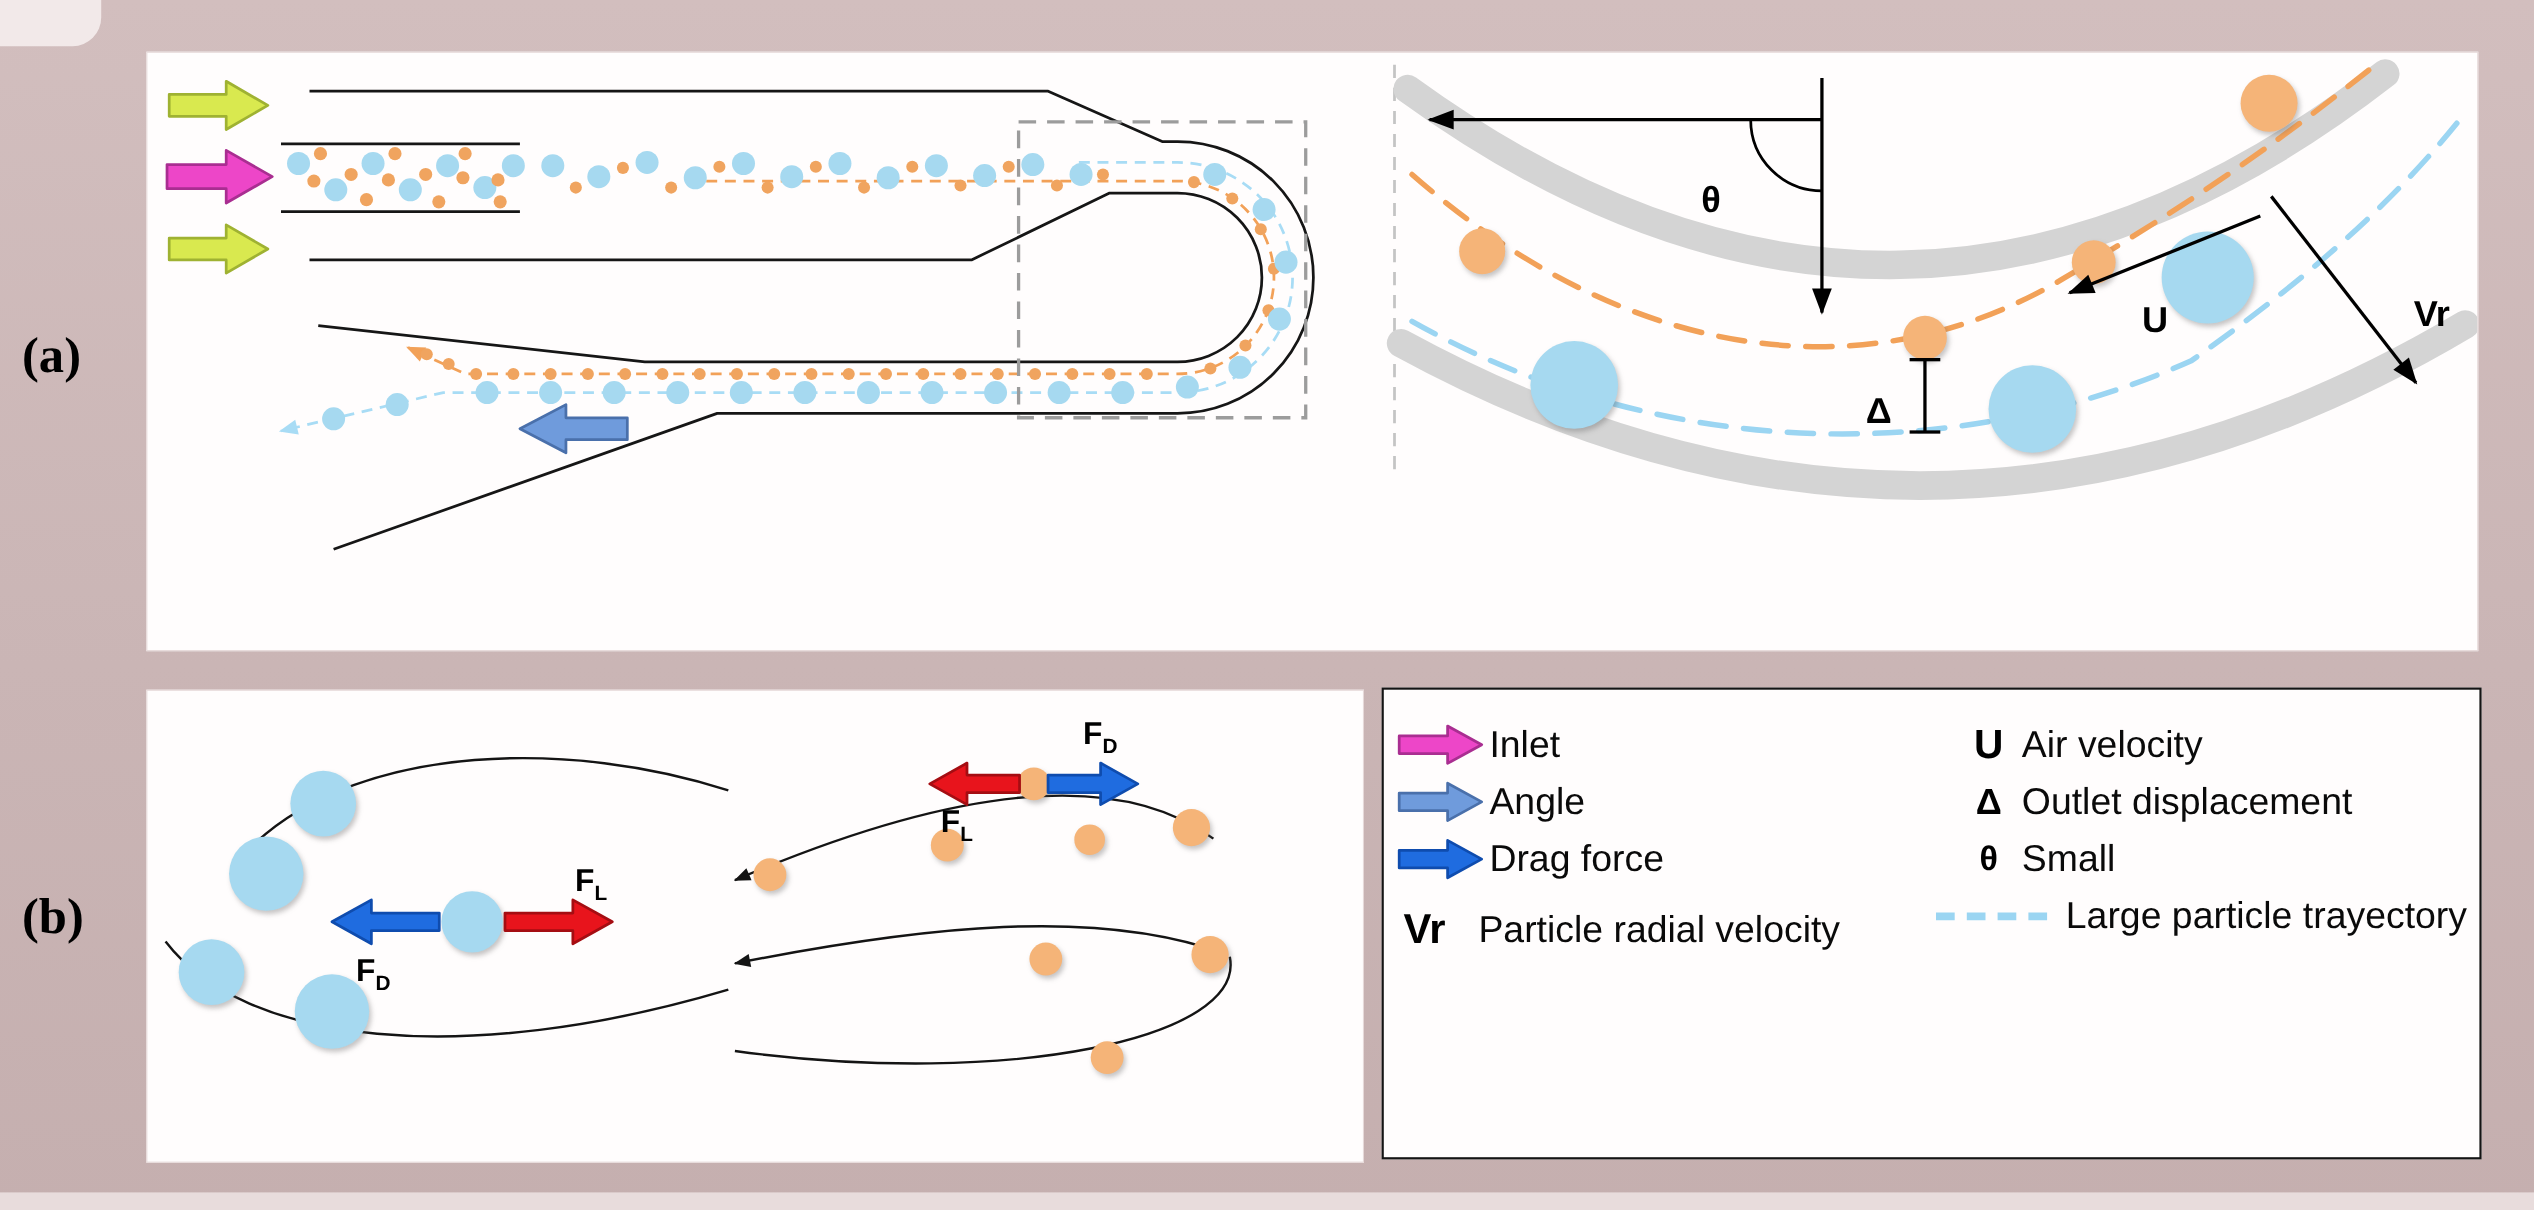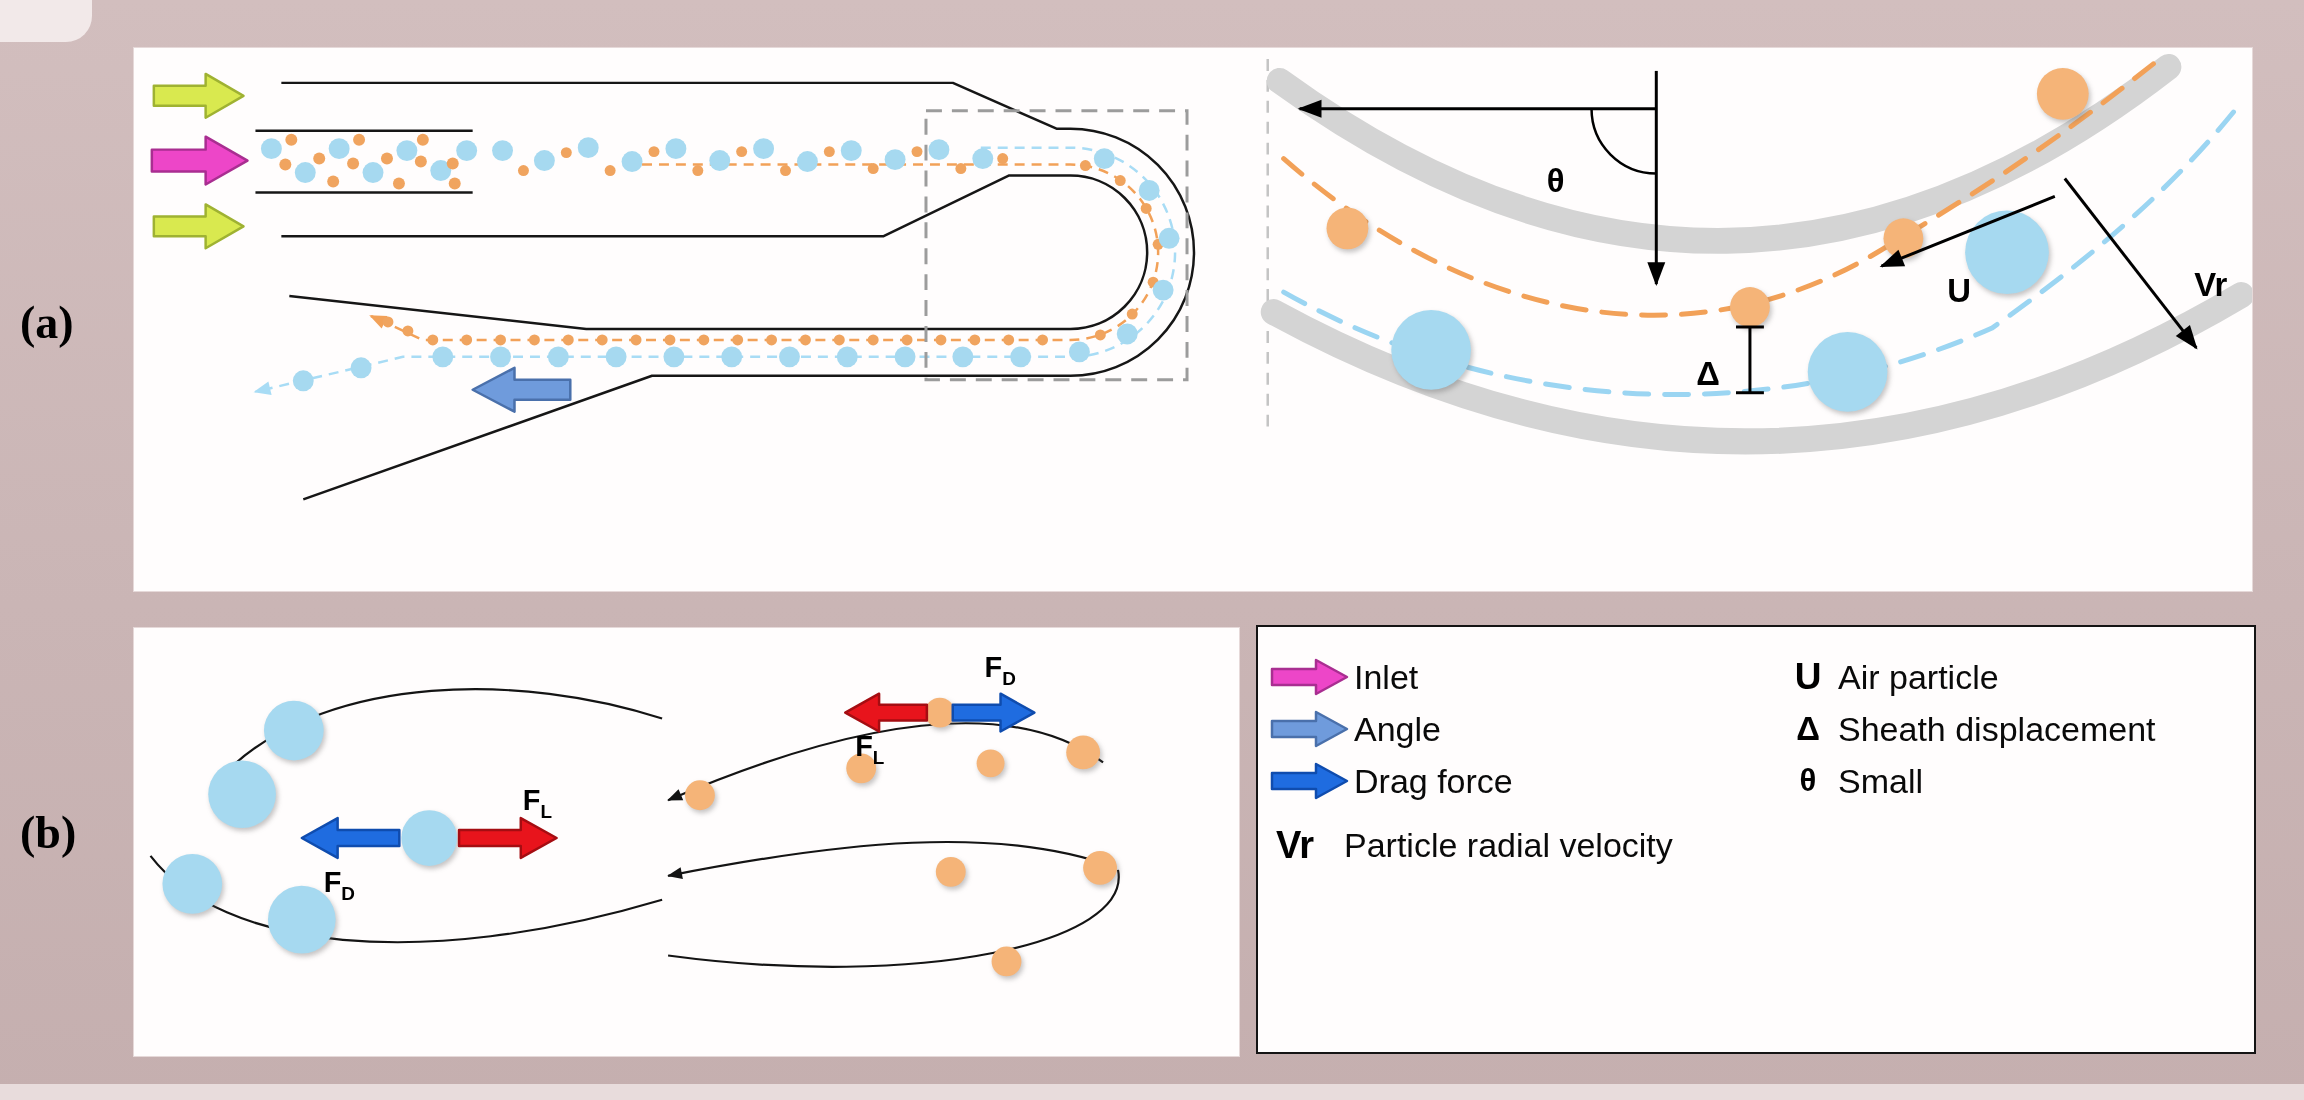--- a/index.html
+++ b/index.html
@@ -323,25 +323,31 @@
       </div>
       <div class="lg-row vr-row">
         <span class="lg-sym-vr">Vr</span>
         <span class="lg-label">Particle radial velocity</span>
       </div>
     </div>
 
     <div class="lg-col-right">
       <div class="lg-row">
         <span class="lg-sym sym-u">U</span>
-        <span class="lg-label">Air particle</span>
+        <span class="lg-label">Air velocity</span>
       </div>
       <div class="lg-row">
         <span class="lg-sym sym-delta">Δ</span>
-        <span class="lg-label">Sheath displacement</span>
+        <span class="lg-label">Outlet displacement</span>
       </div>
       <div class="lg-row">
         <span class="lg-sym sym-theta">θ</span>
         <span class="lg-label">Small</span>
+      </div>
+      <div class="lg-row">
+        <svg class="lg-dash" viewBox="0 0 112 40">
+          <line x1="4" y1="20" x2="108" y2="20" stroke-width="7" stroke-dasharray="17 11" stroke="#9bd5f2"></line>
+        </svg>
+        <span class="lg-label">Large particle trayectory</span>
       </div>
     </div>
   </div>
 </div>
 
 </body></html>

